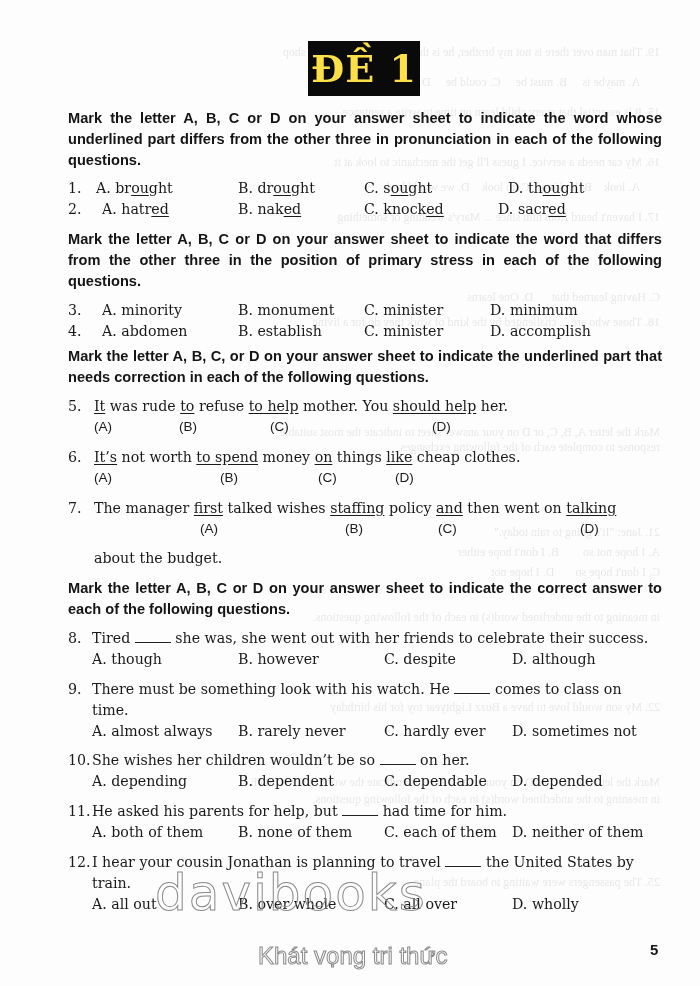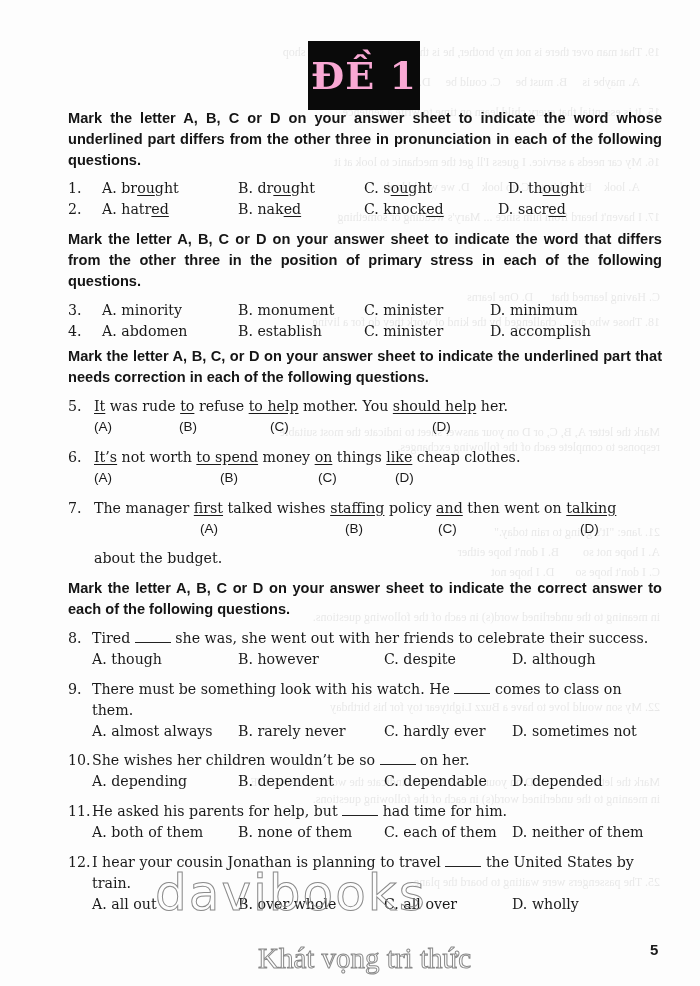--- a/index.html
+++ b/index.html
@@ -8,43 +8,43 @@
     background: #fdfdfd; color: #1a1a1a;
     font-family: "DejaVu Serif", "Liberation Serif", serif;
   }
   .ghost {
     position: absolute; left: 0; top: 0; width: 700px; height: 986px;
     color: #d8d8d8; font-family: "Liberation Serif", serif; font-size: 12px;
     transform: scaleX(-1); opacity: 0.55; pointer-events: none;
   }
   .ghost div { position: absolute; white-space: nowrap; }
   .title-box {
-    position: absolute; left: 308px; top: 41px; width: 112px; height: 69px;
-    background: #0a0a0a; color: #f9a8d4; display: flex; align-items: center; justify-content: center;
+    position: absolute; left: 308px; top: 41px; width: 112px; height: 55px;
+    background: #0a0a0a; color: #fde047; display: flex; align-items: center; justify-content: center;
     font-family: "DejaVu Serif", serif; font-weight: bold; font-size: 38px; letter-spacing: 1px;
   }
   .instr {
     position: absolute; left: 68px; width: 594px;
     font-family: "Liberation Sans", sans-serif; font-weight: bold; font-size: 14.6px;
     line-height: 21px; text-align: justify; color: #151515;
   }
   .row { position: absolute; font-size: 14.2px; white-space: nowrap; color: #1a1a1a; }
   .num { position: absolute; }
   .opt { position: absolute; }
   .u { text-decoration: underline; text-underline-offset: 2px; }
   .lab { position: absolute; font-family: "Liberation Sans", sans-serif; font-size: 13.5px; }
   .blank { display: inline-block; border-bottom: 1px solid #222; height: 12px; vertical-align: baseline; }
   .watermark {
     position: absolute; left: 155px; top: 868px; font-family: "DejaVu Sans", sans-serif;
     font-size: 50px; letter-spacing: 2px; color: transparent; -webkit-text-stroke: 1px #8a8a8a;
     line-height: 1;
   }
   .watermark2 {
-    position: absolute; left: 258px; top: 944px; font-family: Liberation Serif, serif;
-    font-size: 29px; color: transparent; -webkit-text-stroke: 1px #8a8a8a; line-height: 1;
+    position: absolute; left: 258px; top: 944px; font-family: Liberation Sans, sans-serif;
+    font-size: 24px; color: transparent; -webkit-text-stroke: 1px #8a8a8a; line-height: 1;
   }
   .page-num {
     position: absolute; left: 650px; top: 941px;
     font-family: "Liberation Sans", sans-serif; font-weight: bold; font-size: 15px;
   }
 </style>
 </head>
 <body>
 
 <div class="ghost">
@@ -67,21 +67,21 @@
   <div style="left:40px;top:792px">in meaning to the underlined word(s) in each of the following questions.</div>
   <div style="left:40px;top:875px">25. The passengers were waiting to board the plane</div>
 </div>
 
 <div class="title-box">ĐỀ 1</div>
 
 <div class="instr" style="top:108px">Mark the letter A, B, C or D on your answer sheet to indicate the word whose underlined part differs from the other three in pronunciation in each of the following questions.</div>
 
 <div class="row" style="top:180px;left:68px;width:600px">
   <span class="num" style="left:0">1.</span>
-  <span class="opt" style="left:34px"><span>A. br</span><span class="u">ou</span><span>ght</span></span>
+  <span class="opt" style="left:28px"><span>A. br</span><span class="u">ou</span><span>ght</span></span>
   <span class="opt" style="left:170px"><span>B. dr</span><span class="u">ou</span><span>ght</span></span>
   <span class="opt" style="left:296px"><span>C. s</span><span class="u">ou</span><span>ght</span></span>
   <span class="opt" style="left:440px"><span>D. th</span><span class="u">ou</span><span>ght</span></span>
 </div>
 <div class="row" style="top:201px;left:68px;width:600px">
   <span class="num" style="left:0">2.</span>
   <span class="opt" style="left:34px"><span>A. hatr</span><span class="u">ed</span></span>
   <span class="opt" style="left:170px"><span>B. nak</span><span class="u">ed</span></span>
   <span class="opt" style="left:296px"><span>C. knock</span><span class="u">ed</span></span>
   <span class="opt" style="left:430px"><span>D. sacr</span><span class="u">ed</span></span>
@@ -150,21 +150,21 @@
   <span class="opt" style="left:24px">A. though</span>
   <span class="opt" style="left:170px">B. however</span>
   <span class="opt" style="left:316px">C. despite</span>
   <span class="opt" style="left:444px">D. although</span>
 </div>
 
 <div class="row" style="top:681px;left:68px;width:600px">
   <span class="num" style="left:0">9.</span>
   <span class="opt" style="left:24px"><span>There must be something look with his watch. He</span> <span class="blank" style="width:36px"></span> <span>comes to class on</span></span>
 </div>
-<div class="row" style="top:702px;left:92px">them.</div>
+<div class="row" style="top:702px;left:92px">time.</div>
 <div class="row" style="top:723px;left:68px;width:600px">
   <span class="opt" style="left:24px">A. almost always</span>
   <span class="opt" style="left:170px">B. rarely never</span>
   <span class="opt" style="left:316px">C. hardly ever</span>
   <span class="opt" style="left:444px">D. sometimes not</span>
 </div>
 
 <div class="row" style="top:752px;left:68px;width:600px">
   <span class="num" style="left:0">10.</span>
   <span class="opt" style="left:24px"><span>She wishes her children wouldn’t be so</span> <span class="blank" style="width:36px"></span> <span>on her.</span></span>

